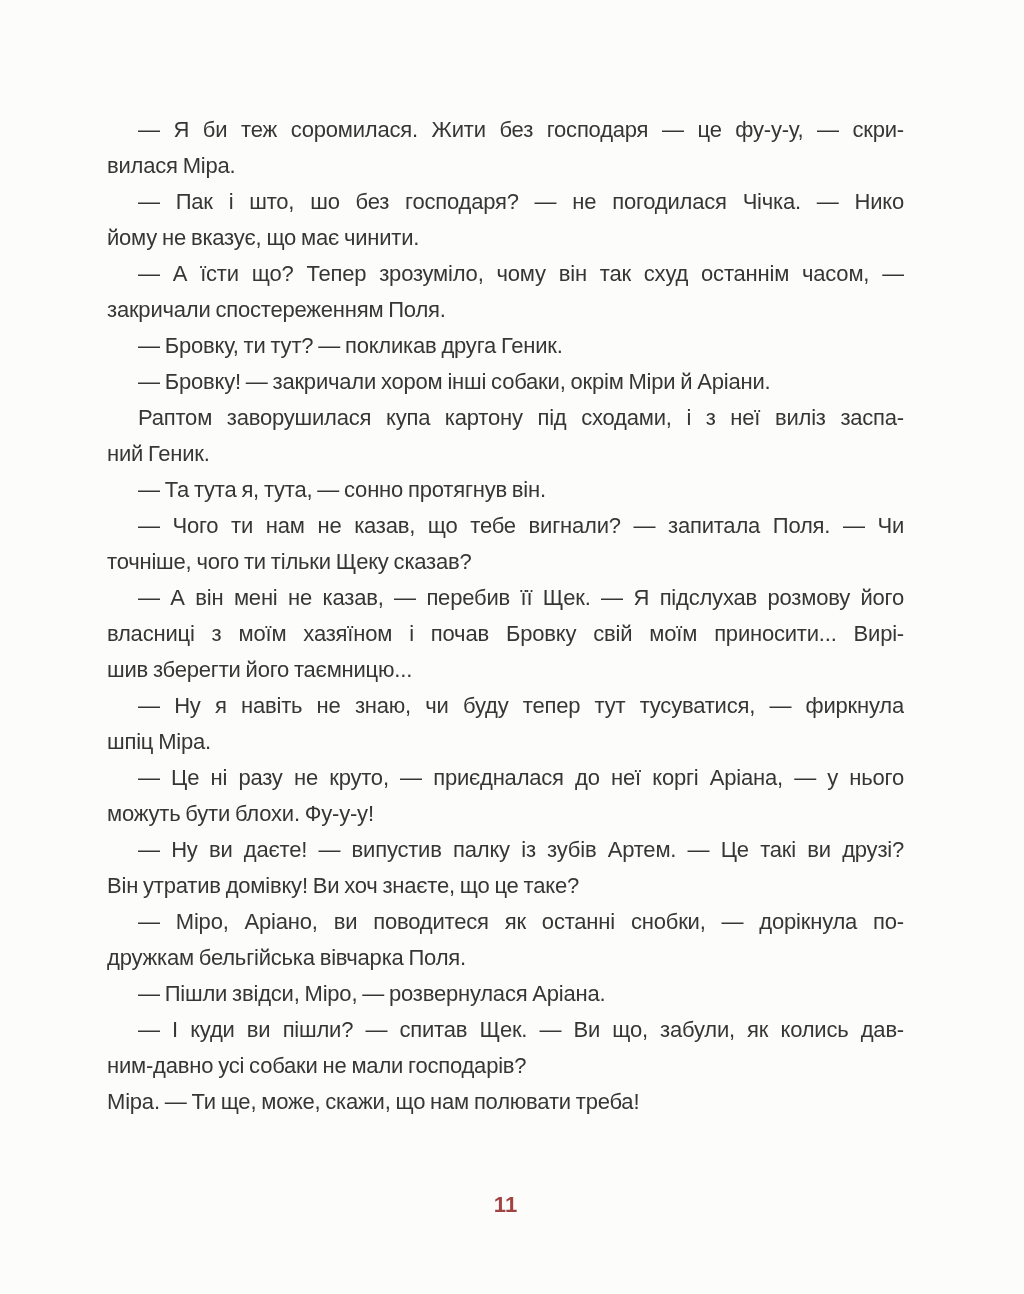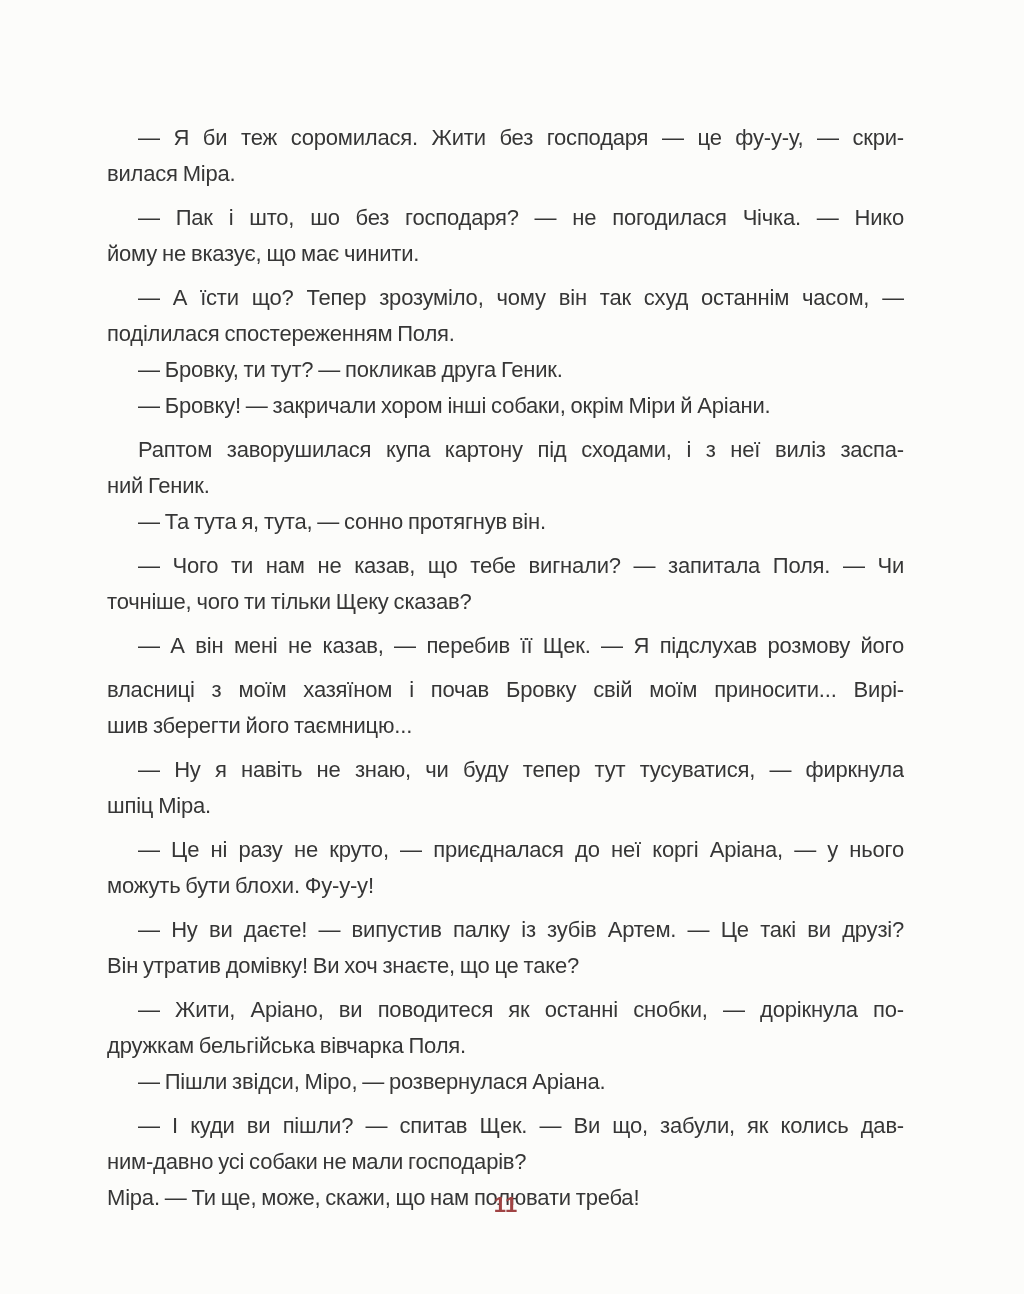--- a/index.html
+++ b/index.html
@@ -33,21 +33,20 @@
     letter-spacing: -0.2px;
     word-spacing: -1px;
     white-space: nowrap;
     text-align: left;
   }
   .line.justify {
     white-space: normal;
     text-align: justify;
     text-align-last: justify;
     overflow: hidden;
-    margin-top: 8px;
   }
   .line.indent {
     padding-left: 31px;
   }
   .page-number {
     position: absolute;
     left: 107px;
     top: 1192px;
     width: 797px;
     text-align: center;
@@ -59,38 +58,38 @@
 </head>
 <body>
 
 <div class="page">
   <div class="text-block" id="text-block">
       <div class="line indent justify">— Я би теж соромилася. Жити без господаря — це фу-у-у, — скри-</div>
       <div class="line">вилася Міра.</div>
       <div class="line indent justify">— Пак і што, шо без господаря? — не погодилася Чічка. — Нико</div>
       <div class="line">йому не вказує, що має чинити.</div>
       <div class="line indent justify">— А їсти що? Тепер зрозуміло, чому він так схуд останнім часом, —</div>
-      <div class="line">поділилася спостереженням Поля.</div>
+      <div class="line">закричали спостереженням Поля.</div>
       <div class="line indent">— Бровку, ти тут? — покликав друга Геник.</div>
       <div class="line indent">— Бровку! — закричали хором інші собаки, окрім Міри й Аріани.</div>
       <div class="line indent justify">Раптом заворушилася купа картону під сходами, і з неї виліз заспа-</div>
       <div class="line">ний Геник.</div>
       <div class="line indent">— Та тута я, тута, — сонно протягнув він.</div>
       <div class="line indent justify">— Чого ти нам не казав, що тебе вигнали? — запитала Поля. — Чи</div>
       <div class="line">точніше, чого ти тільки Щеку сказав?</div>
       <div class="line indent justify">— А він мені не казав, — перебив її Щек. — Я підслухав розмову його</div>
       <div class="line justify">власниці з моїм хазяїном і почав Бровку свій моїм приносити... Вирі-</div>
       <div class="line">шив зберегти його таємницю...</div>
       <div class="line indent justify">— Ну я навіть не знаю, чи буду тепер тут тусуватися, — фиркнула</div>
       <div class="line">шпіц Міра.</div>
       <div class="line indent justify">— Це ні разу не круто, — приєдналася до неї коргі Аріана, — у нього</div>
       <div class="line">можуть бути блохи. Фу-у-у!</div>
       <div class="line indent justify">— Ну ви даєте! — випустив палку із зубів Артем. — Це такі ви друзі?</div>
       <div class="line">Він утратив домівку! Ви хоч знаєте, що це таке?</div>
-      <div class="line indent justify">— Жити, Аріано, ви поводитеся як останні снобки, — дорікнула по-</div>
+      <div class="line indent justify">— Міро, Аріано, ви поводитеся як останні снобки, — дорікнула по-</div>
       <div class="line">дружкам бельгійська вівчарка Поля.</div>
       <div class="line indent">— Пішли звідси, Міро, — розвернулася Аріана.</div>
       <div class="line indent justify">— І куди ви пішли? — спитав Щек. — Ви що, забули, як колись дав-</div>
       <div class="line">ним-давно усі собаки не мали господарів?</div>
       <div class="line">Міра. — Ти ще, може, скажи, що нам полювати треба!</div>
     </div>
   <div class="page-number">11</div>
 </div>
 
 </body></html>

